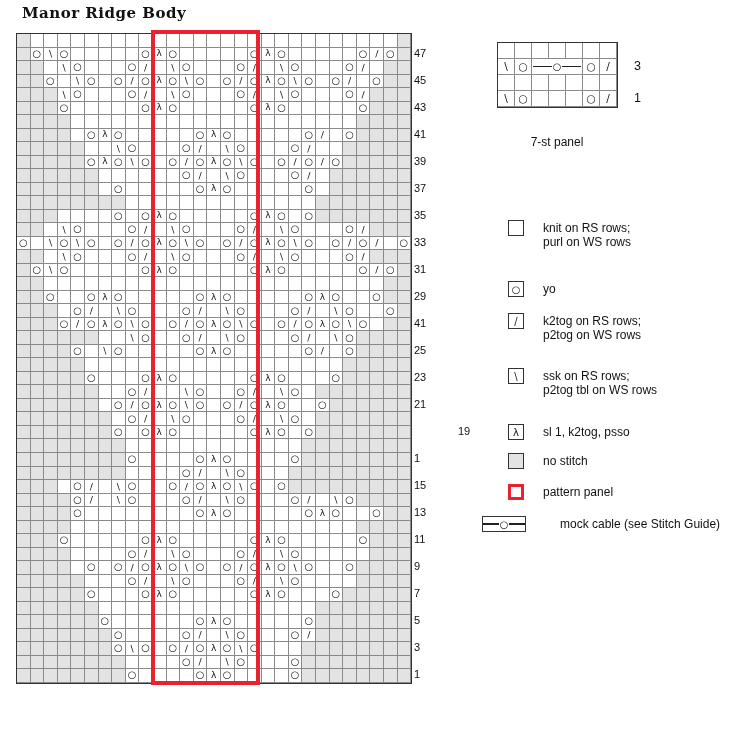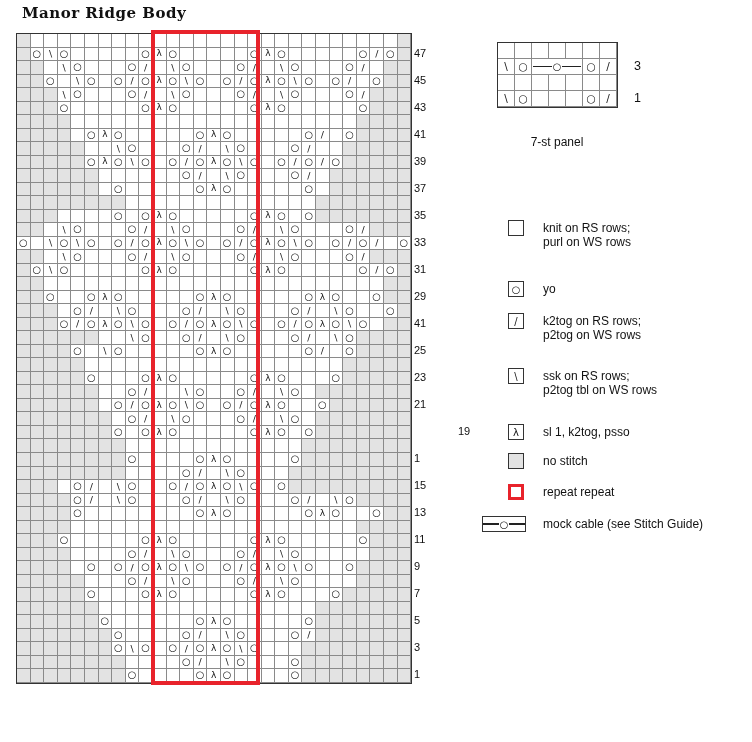--- a/index.html
+++ b/index.html
@@ -1534,22 +1534,22 @@
       <div class="lg-label" style="left: 543px; top: 314px;">k2tog on RS rows;
 p2tog on WS rows</div>
       <div class="lg-swatch" style="left: 508px; top: 368px;">\</div>
       <div class="lg-label" style="left: 543px; top: 369px;">ssk on RS rows;
 p2tog tbl on WS rows</div>
       <div class="lg-swatch" style="left: 508px; top: 424px;">λ</div>
       <div class="lg-label" style="left: 543px; top: 425px;">sl 1, k2tog, psso</div>
       <div class="lg-swatch gray" style="left: 508px; top: 453px;"></div>
       <div class="lg-label" style="left: 543px; top: 454px;">no stitch</div>
       <div class="lg-swatch red" style="left: 508px; top: 484px;"></div>
-      <div class="lg-label" style="left: 543px; top: 485px;">repeat repeat</div>
+      <div class="lg-label" style="left: 543px; top: 485px;">pattern panel</div>
       <div class="lg-swatch wide" style="left: 482px; top: 516px; display: flex; align-items: center;">
         <span style="flex:1;height:1.5px;background:#222"></span>
         <span style="font-size:10px;padding:0 1px">○</span>
         <span style="flex:1;height:1.5px;background:#222"></span>
       </div>
-      <div class="lg-label" style="left: 543px; top: 517px;">mock cable (see Stitch Guide)</div>
+      <div class="lg-label" style="left: 560px; top: 517px;">mock cable (see Stitch Guide)</div>
     </div>
 
 </div>
 
 </body></html>

